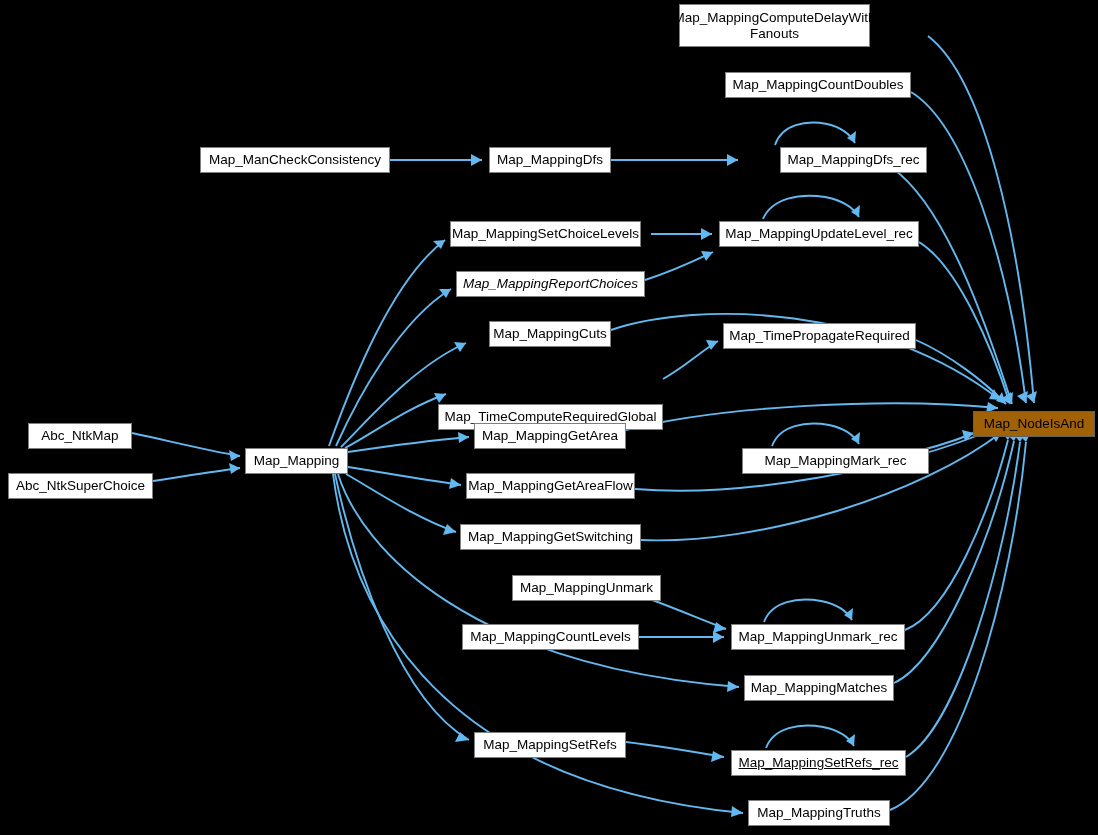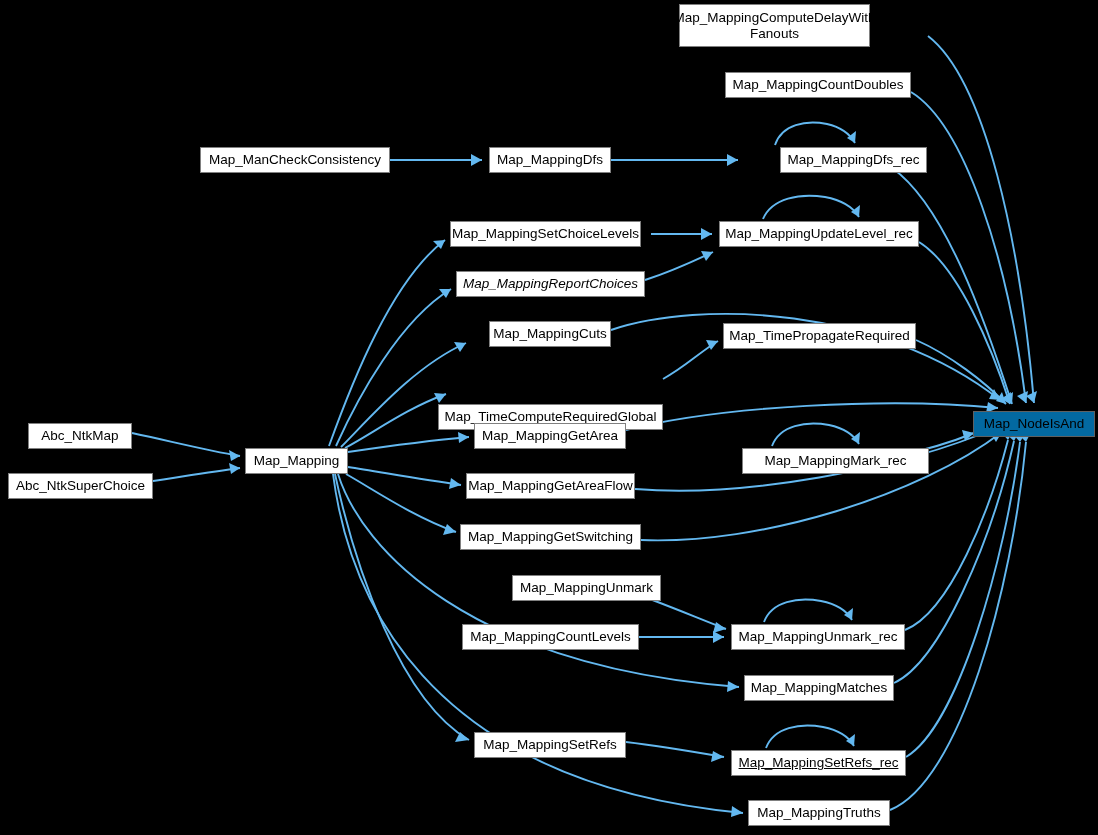--- a/index.html
+++ b/index.html
@@ -31,21 +31,21 @@
     font-size: 13.5px;
     line-height: 1.12;
     display: flex;
     align-items: center;
     justify-content: center;
     text-align: center;
     white-space: pre-line;
     z-index: 5;
   }
   .node-box.focus {
-    background: #0369a1;
+    background: #a16207;
     border: 1px solid #606060;
   }
   .edge-path {
     fill: none;
     stroke: #63B8F0;
     stroke-width: 1.9;
   }
   .edge-head {
     fill: #63B8F0;
     stroke: none;

